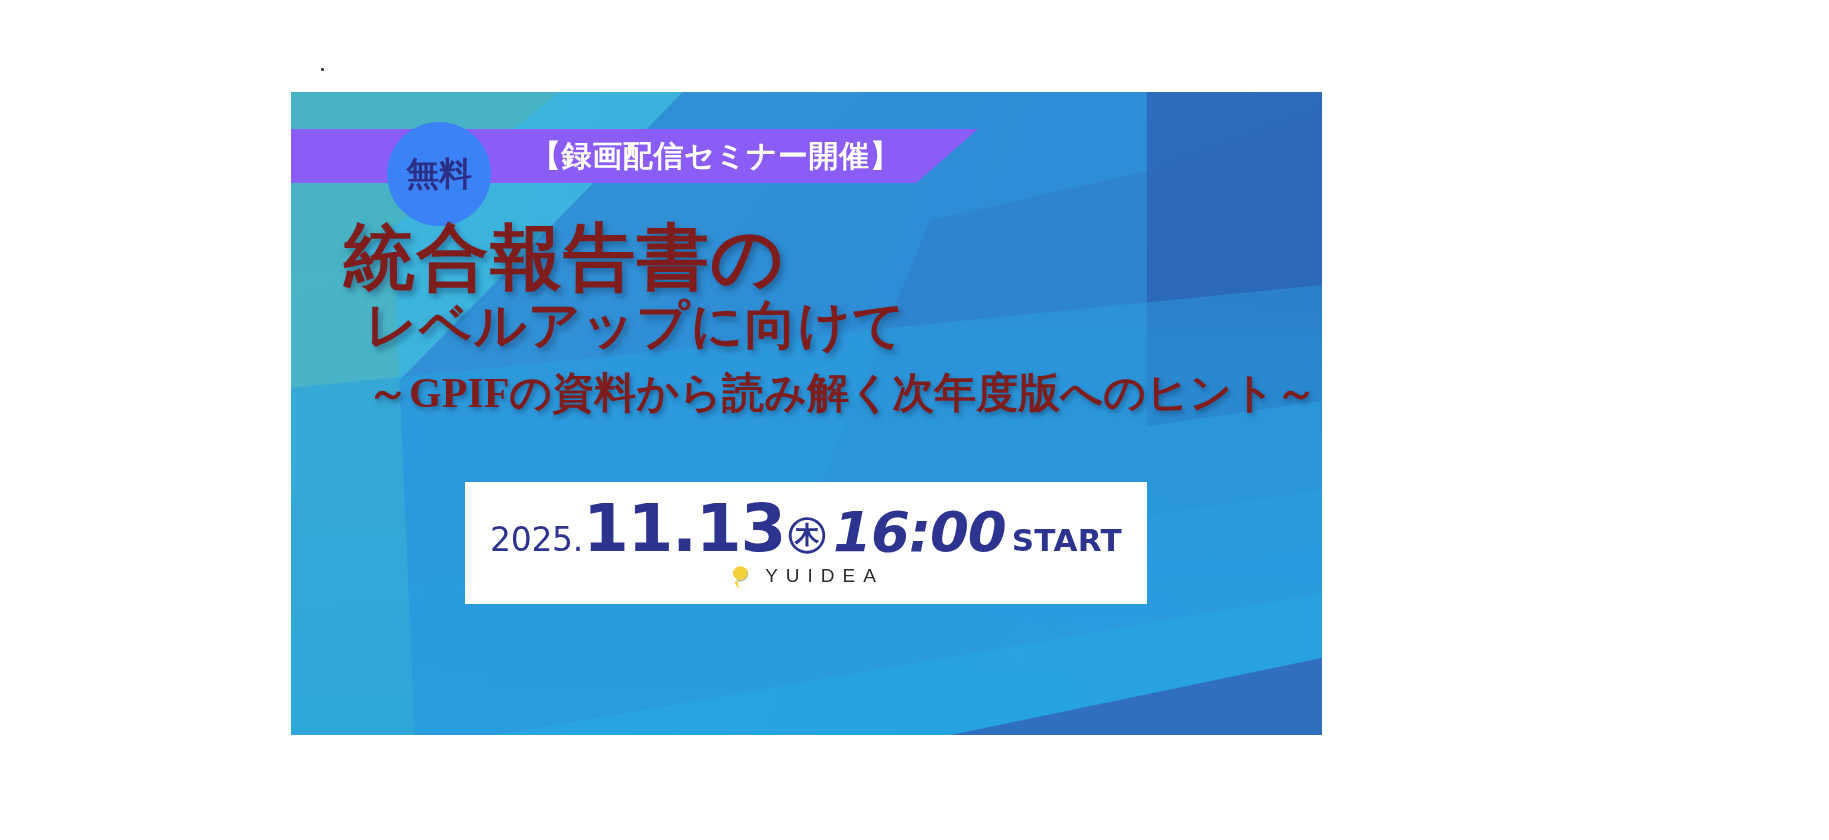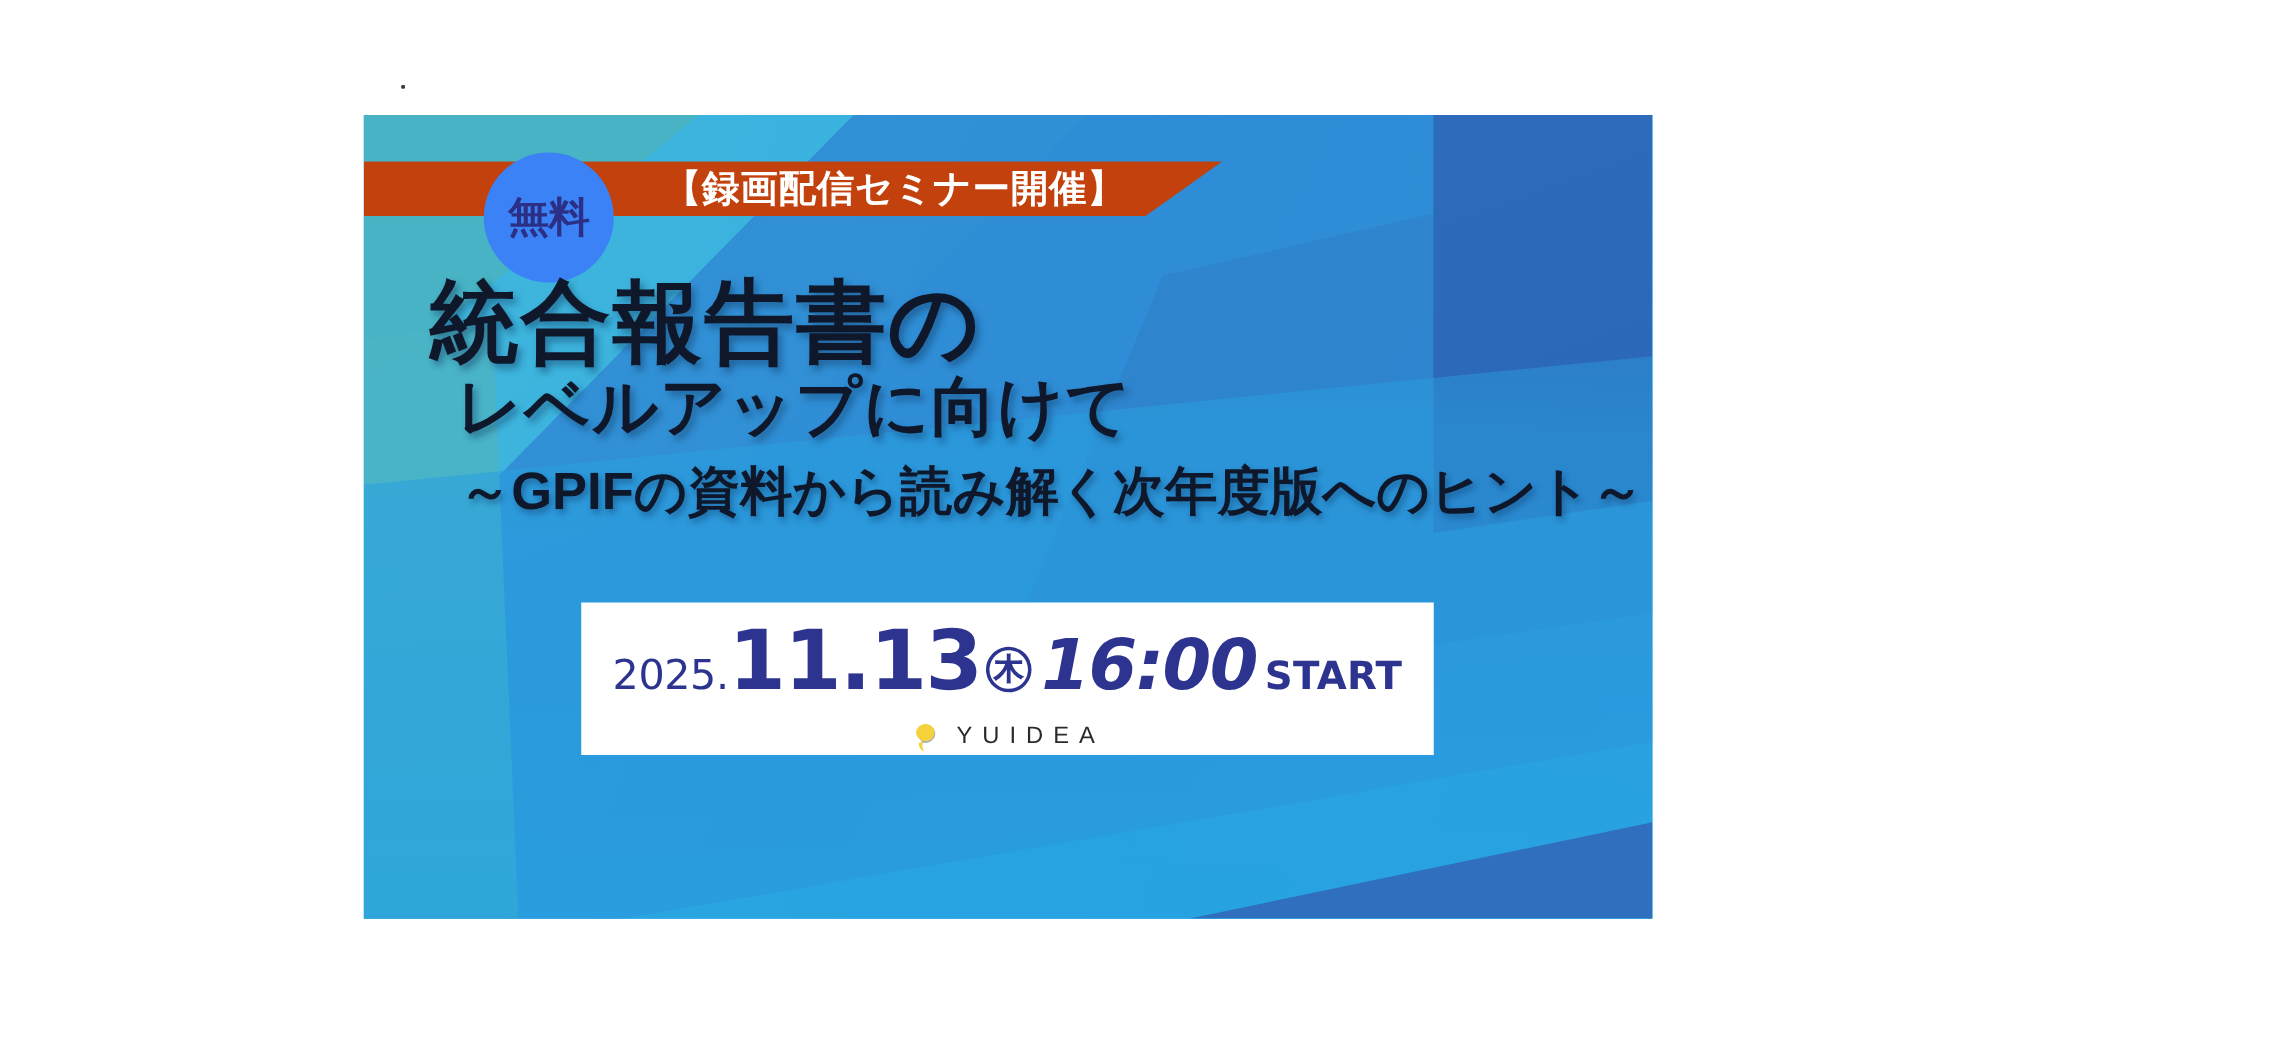--- a/index.html
+++ b/index.html
@@ -74,22 +74,22 @@
     clip-path:polygon(0 46%,100% 30%,100% 100%,0 100%);
   }
   
   .poly-navy-br{
     background:#2f6fbe;
     clip-path:polygon(64% 100%,100% 88%,100% 100%);
   }
 
   
   .ribbon{
-    position:absolute;left:0;top:37px;width:687px;height:44px;
-    background:#c2410c;
+    position:absolute;left:0;top:37px;width:687px;height:54px;
+    background:#8b5cf6;
     clip-path:polygon(0 0,100% 0,91% 100%,0 100%);
     display:flex;align-items:center;
   }
   .ribbon-text{
     color:#ffffff;font-size:30px;font-weight:700;letter-spacing:.02em;
     margin-left:240px;white-space:nowrap;
     font-family:"DejaVu Sans","Liberation Sans",sans-serif;
   }
 
   
@@ -100,22 +100,22 @@
     box-shadow:0 0 0 0 rgba(0,0,0,0);
   }
   .free-badge-text{
     color:#2c2f86;font-size:33px;font-weight:700;letter-spacing:-.01em;
     font-family:"DejaVu Sans","Liberation Sans",sans-serif;
   }
 
   
   .headline{
     position:absolute;left:0;top:128px;width:100%;
-    color:#0f172a;
-    font-family:Liberation Sans, sans-serif;
+    color:#7f1d1d;
+    font-family:Liberation Serif, serif;
     font-weight:700;
     text-shadow:3px 4px 6px rgba(14,52,92,.45);
   }
   .h-line1{
     font-size:72px;line-height:1.08;letter-spacing:.02em;
     padding-left:52px;
   }
   .h-line2{
     font-size:52px;line-height:1.08;letter-spacing:.02em;
     padding-left:74px;
@@ -141,21 +141,21 @@
   .date-main{font-size:66px;font-weight:700;letter-spacing:-.02em;line-height:1;}
   .date-dow{
     font-size:40px;font-weight:700;line-height:1;margin:0 2px;
     position:relative;top:-4px;
   }
   .date-time{font-size:56px;font-weight:700;letter-spacing:-.02em;line-height:1;margin-left:4px;font-style:italic;}
   .date-start{font-size:31px;font-weight:700;letter-spacing:.01em;margin-left:6px;}
 
   
   .logo-row{
-    display:flex;align-items:center;justify-content:center;margin-top:13px;gap:9px;
+    display:flex;align-items:center;justify-content:center;margin-top:0;gap:9px;
   }
   .logo-mark{width:28px;height:28px;position:relative;flex:0 0 auto;}
   .logo-word{
     font-size:19px;letter-spacing:.42em;color:#2b2b2b;font-weight:500;
     font-family:"Liberation Sans","DejaVu Sans",sans-serif;
   }
 </style>
 </head>
 <body>
 

